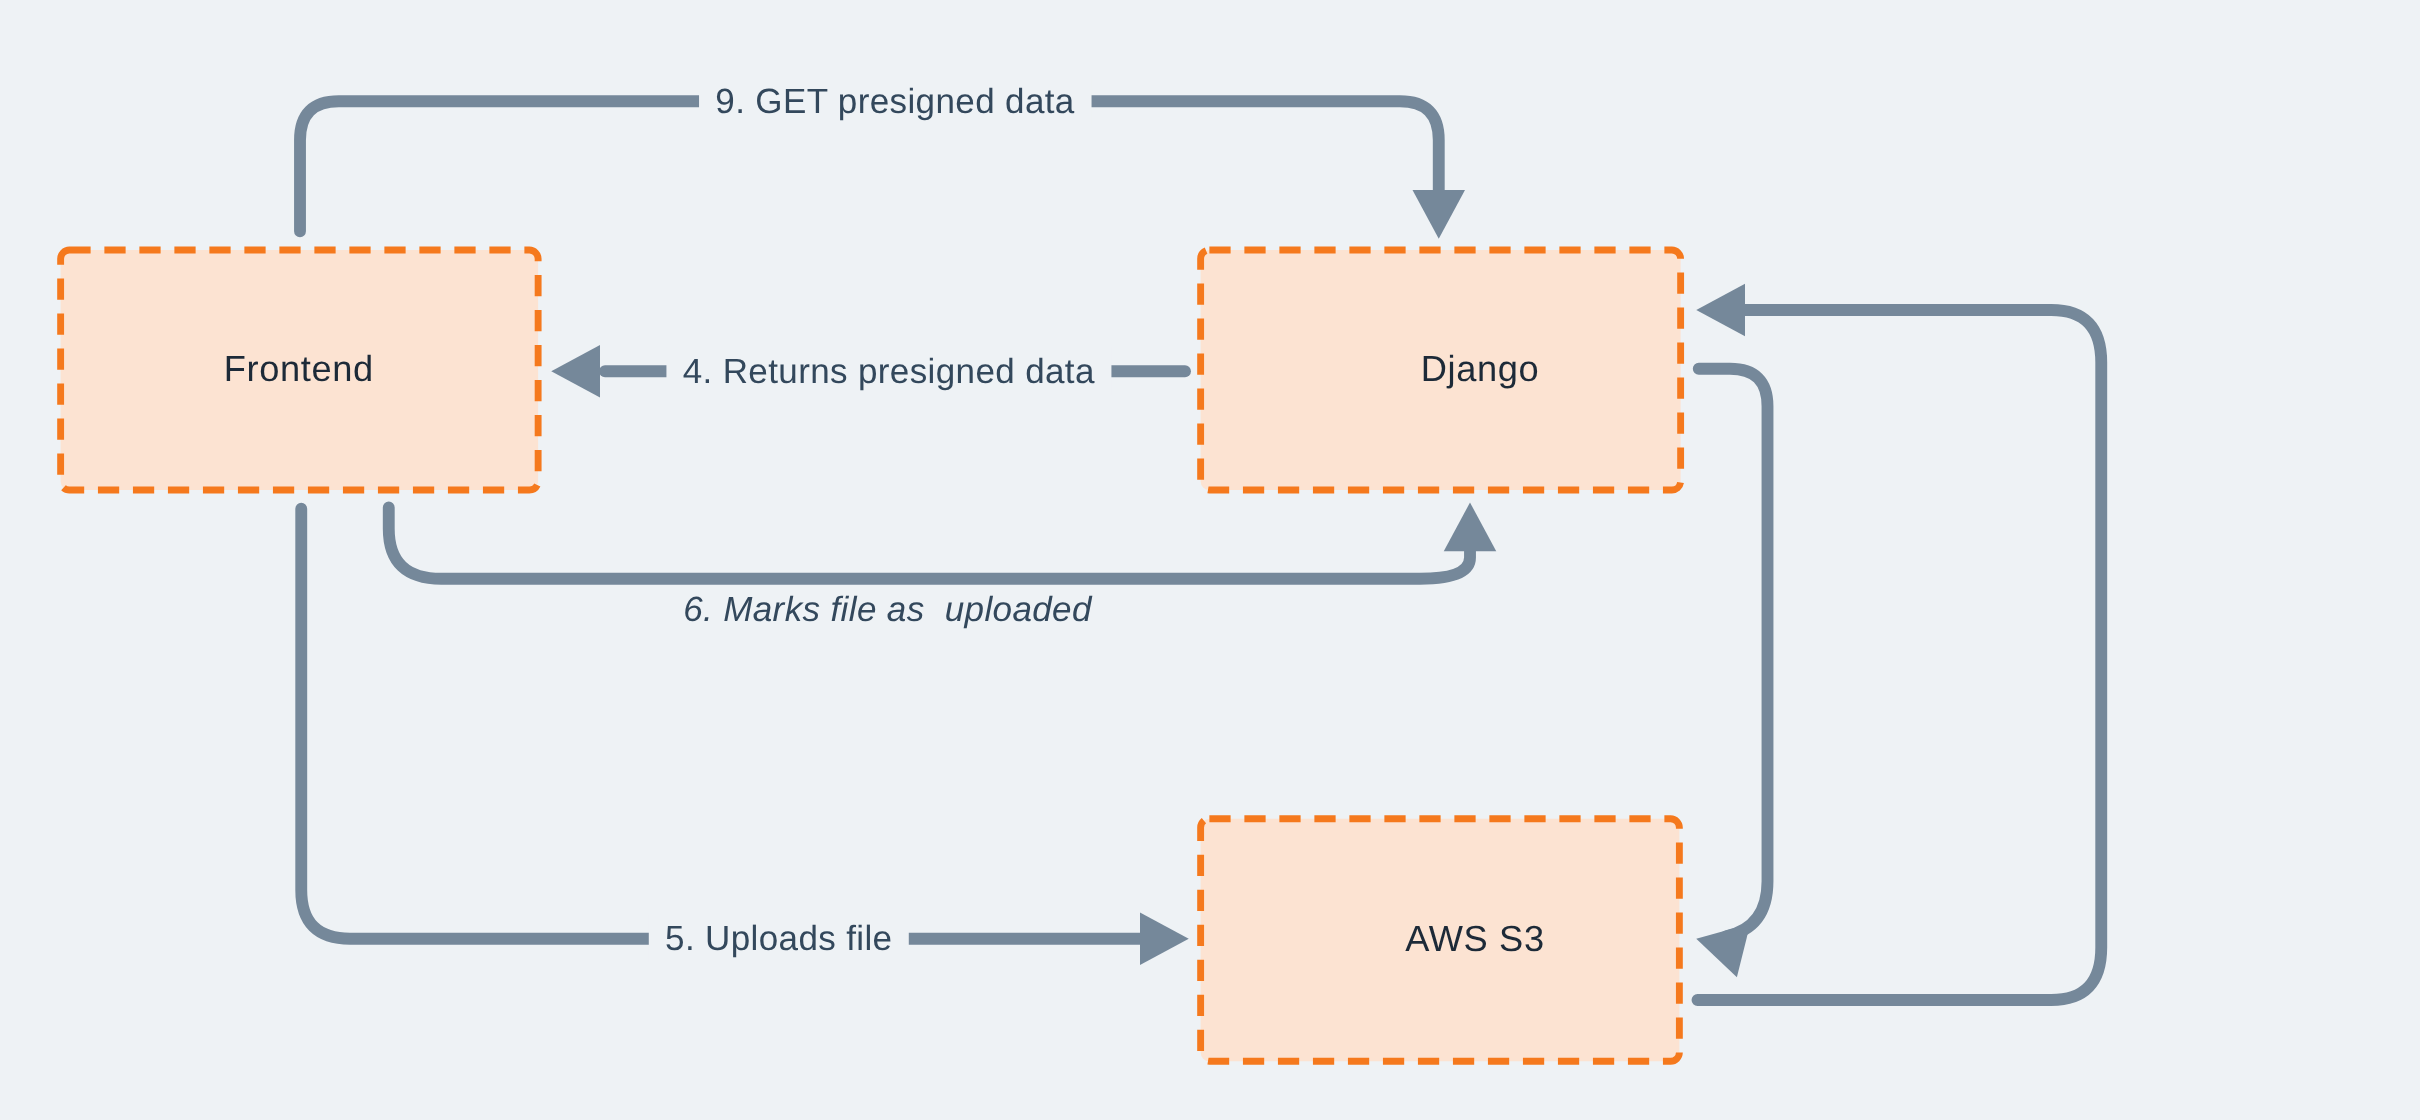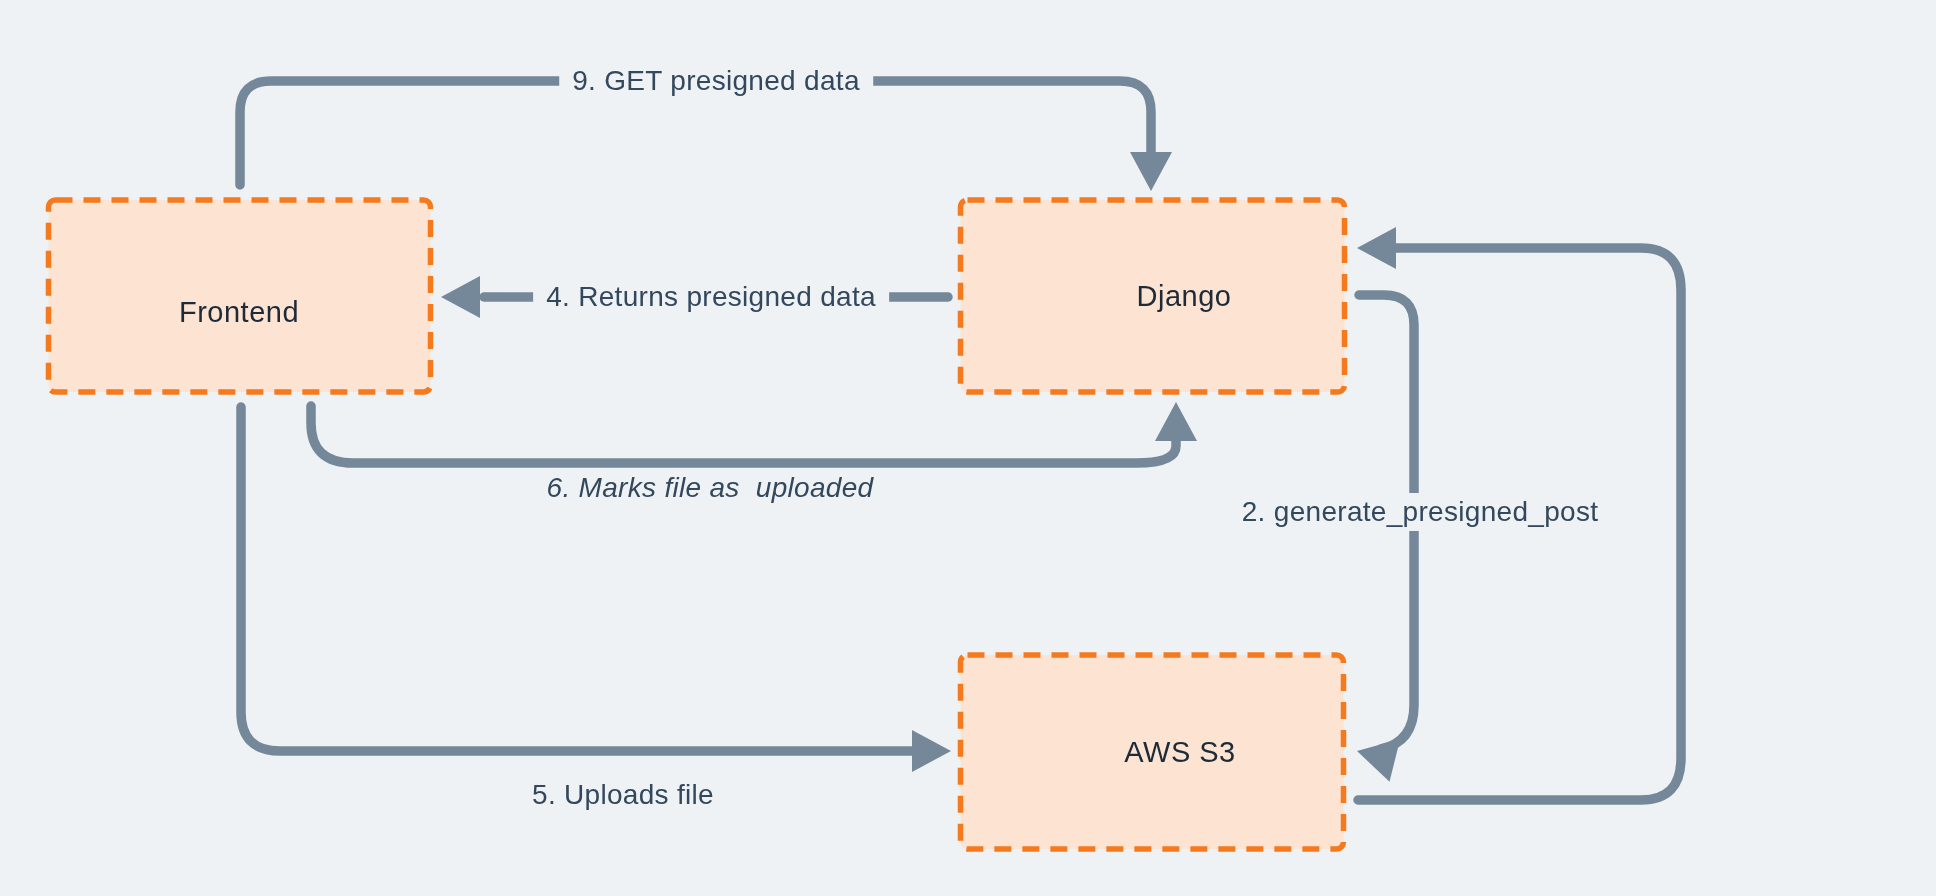--- a/index.html
+++ b/index.html
@@ -58,23 +58,23 @@
     padding: 3px 13px;
     white-space: pre;
     z-index: 2;
   }
   
   #lbl-e1 { left: 716px;  top: 81px;  }
   #lbl-e4 { left: 711px;  top: 297px; }
   #lbl-e6 { left: 710px;  top: 488px; font-style: italic; }
   #lbl-e2 { left: 1420px; top: 512px; }
   #lbl-e3 { left: 1680px; top: 348px; }
-  #lbl-e5 { left: 623px;  top: 751px; margin-top: 44px; }
+  #lbl-e5 { left: 623px;  top: 751px; }
   
-  #lbl-frontend { left: 239px;  top: 312px; }
+  #lbl-frontend { left: 239px;  top: 296px; }
   #lbl-django   { left: 1184px; top: 296px; }
   #lbl-aws-s3   { left: 1180px; top: 752px; }
 </style>
 </head>
 <body>
 
 <div class="canvas">
 
   <svg class="diagram-layer" viewBox="0 0 1936 896">
 
@@ -99,17 +99,16 @@
 
     <path class="edge-line" d="M 1358 800 L 1641 800 Q 1681 800 1681 758 L 1681 290 Q 1681 248 1641 248 L 1394 248"></path>
     <polygon class="arrowhead" points="1357,248 1396,227 1396,269"></polygon>
   </svg>
 
   <div class="node-label" id="lbl-frontend">Frontend</div>
   <div class="node-label" id="lbl-django">Django</div>
   <div class="node-label" id="lbl-aws-s3">AWS S3</div>
 
   <div class="edge-label" id="lbl-e1">9. GET presigned data</div>
-  <div class="edge-label" id="lbl-e2">2. generate_presigned_post</div>
   <div class="edge-label" id="lbl-e4">4. Returns presigned data</div>
   <div class="edge-label" id="lbl-e5">5. Uploads file</div>
   <div class="edge-label" id="lbl-e6">6. Marks file as  uploaded</div>
 </div>
 
 </body></html>

